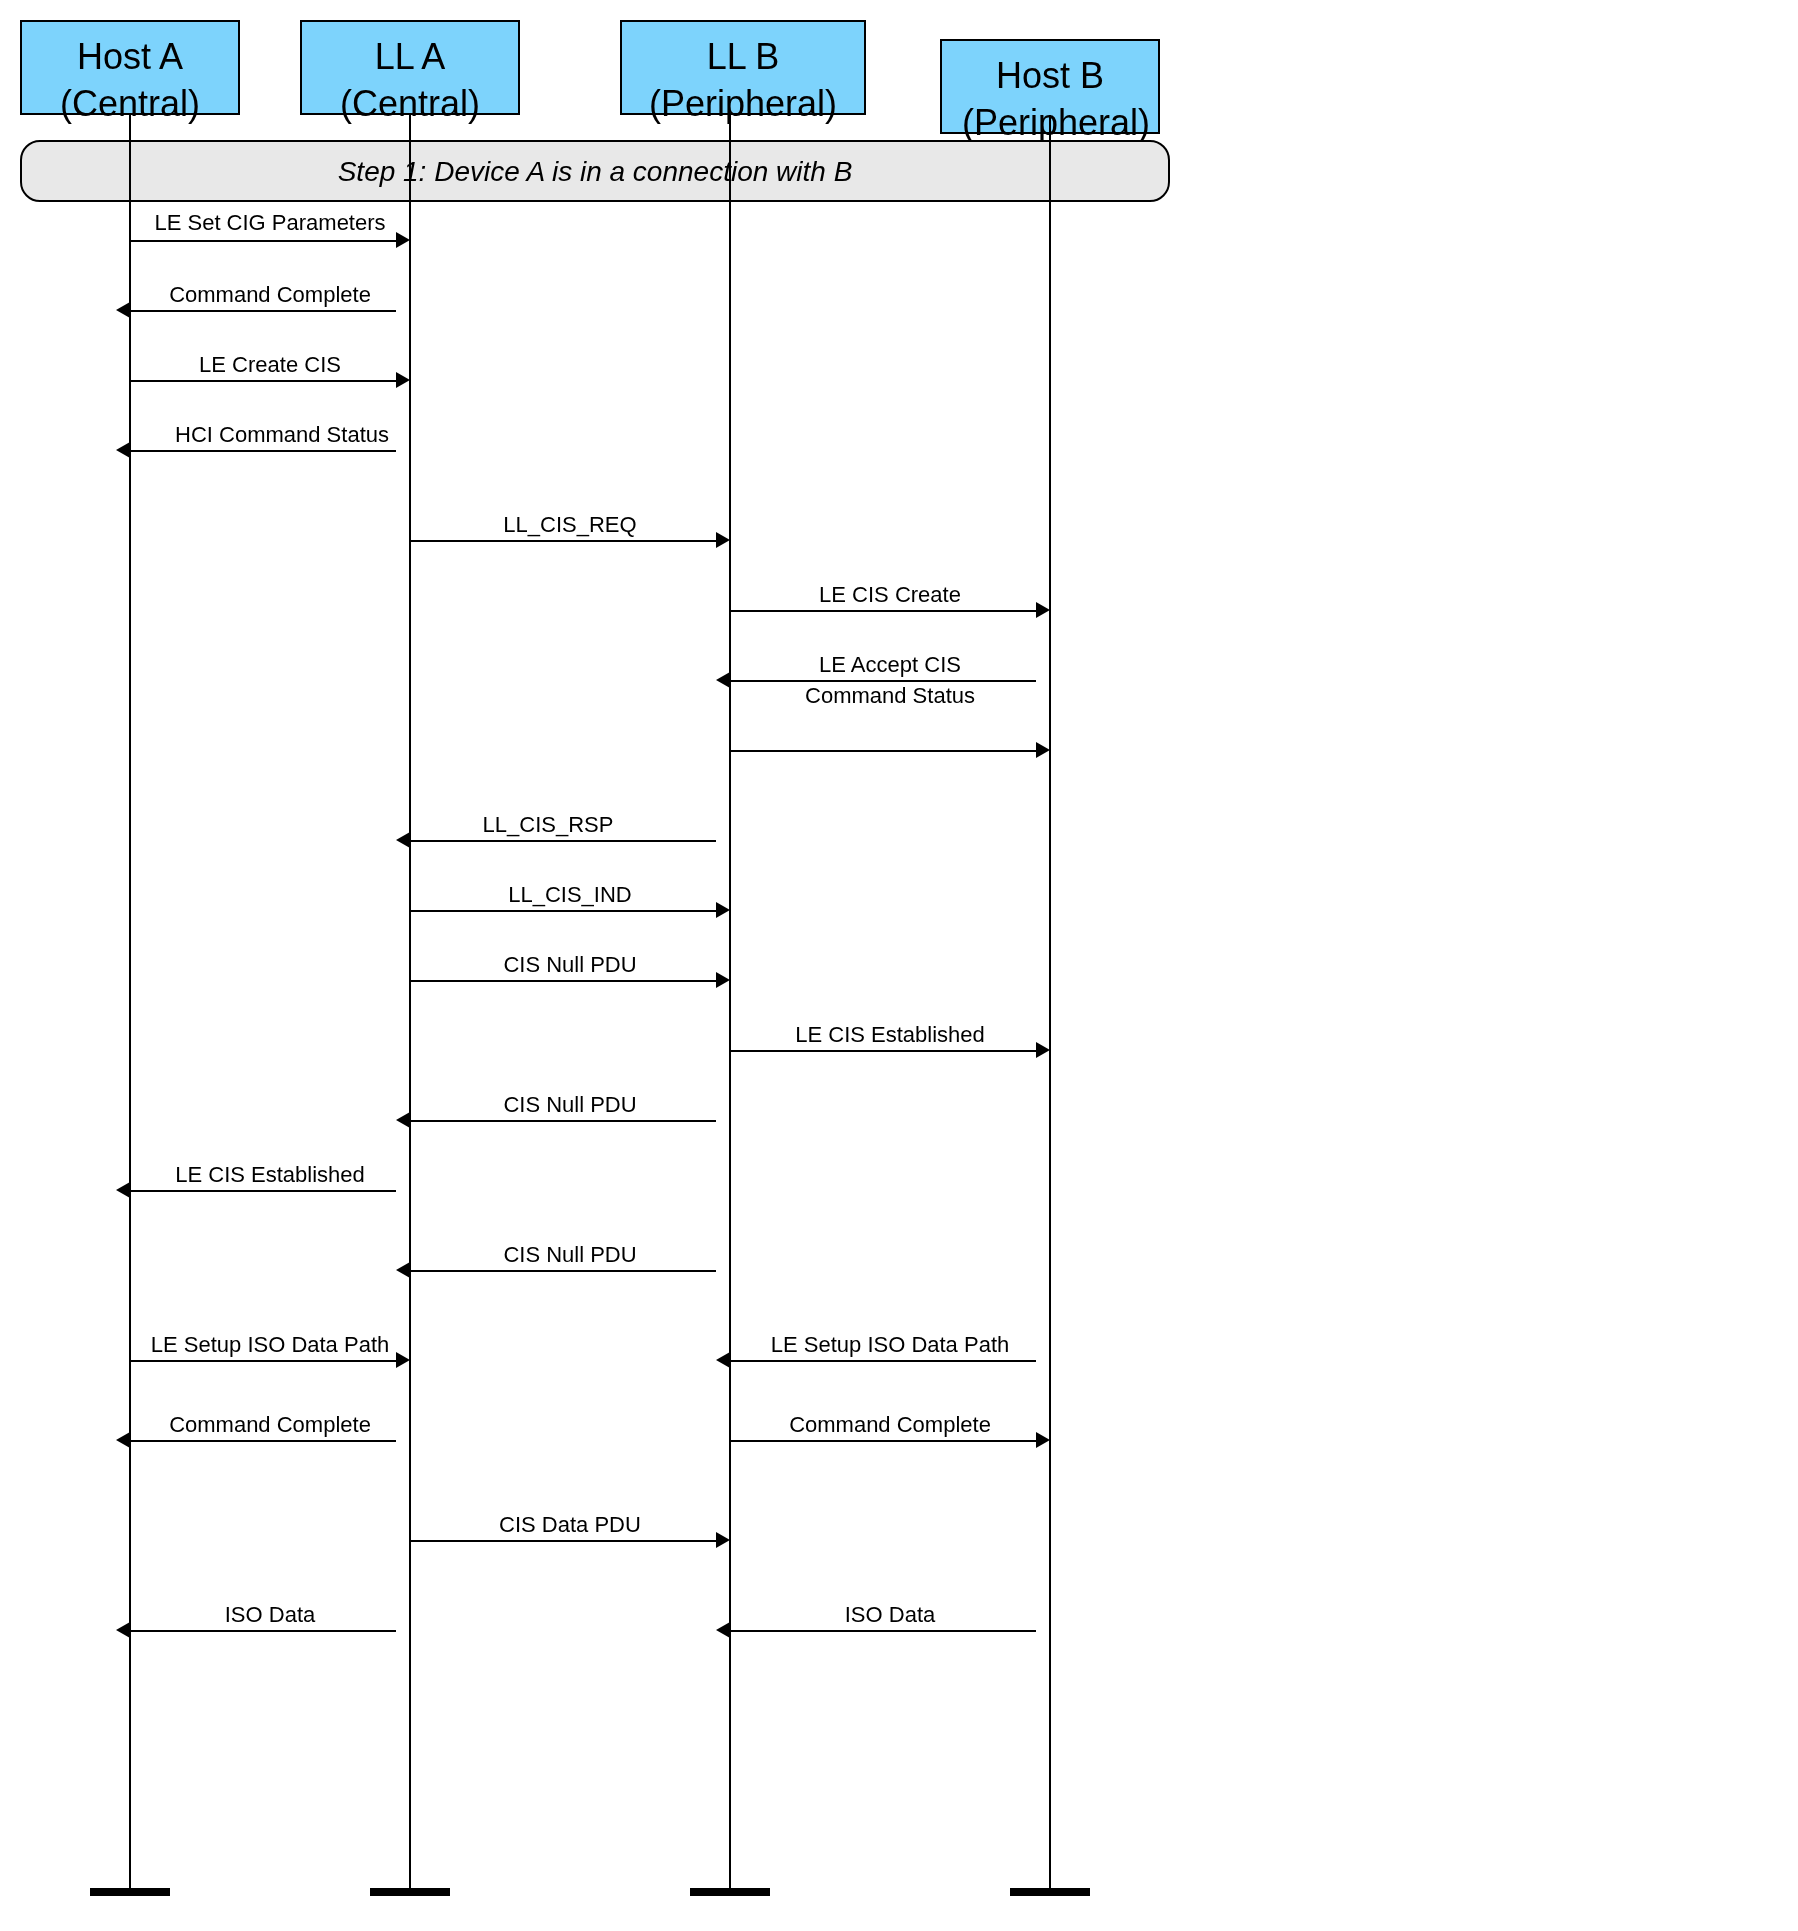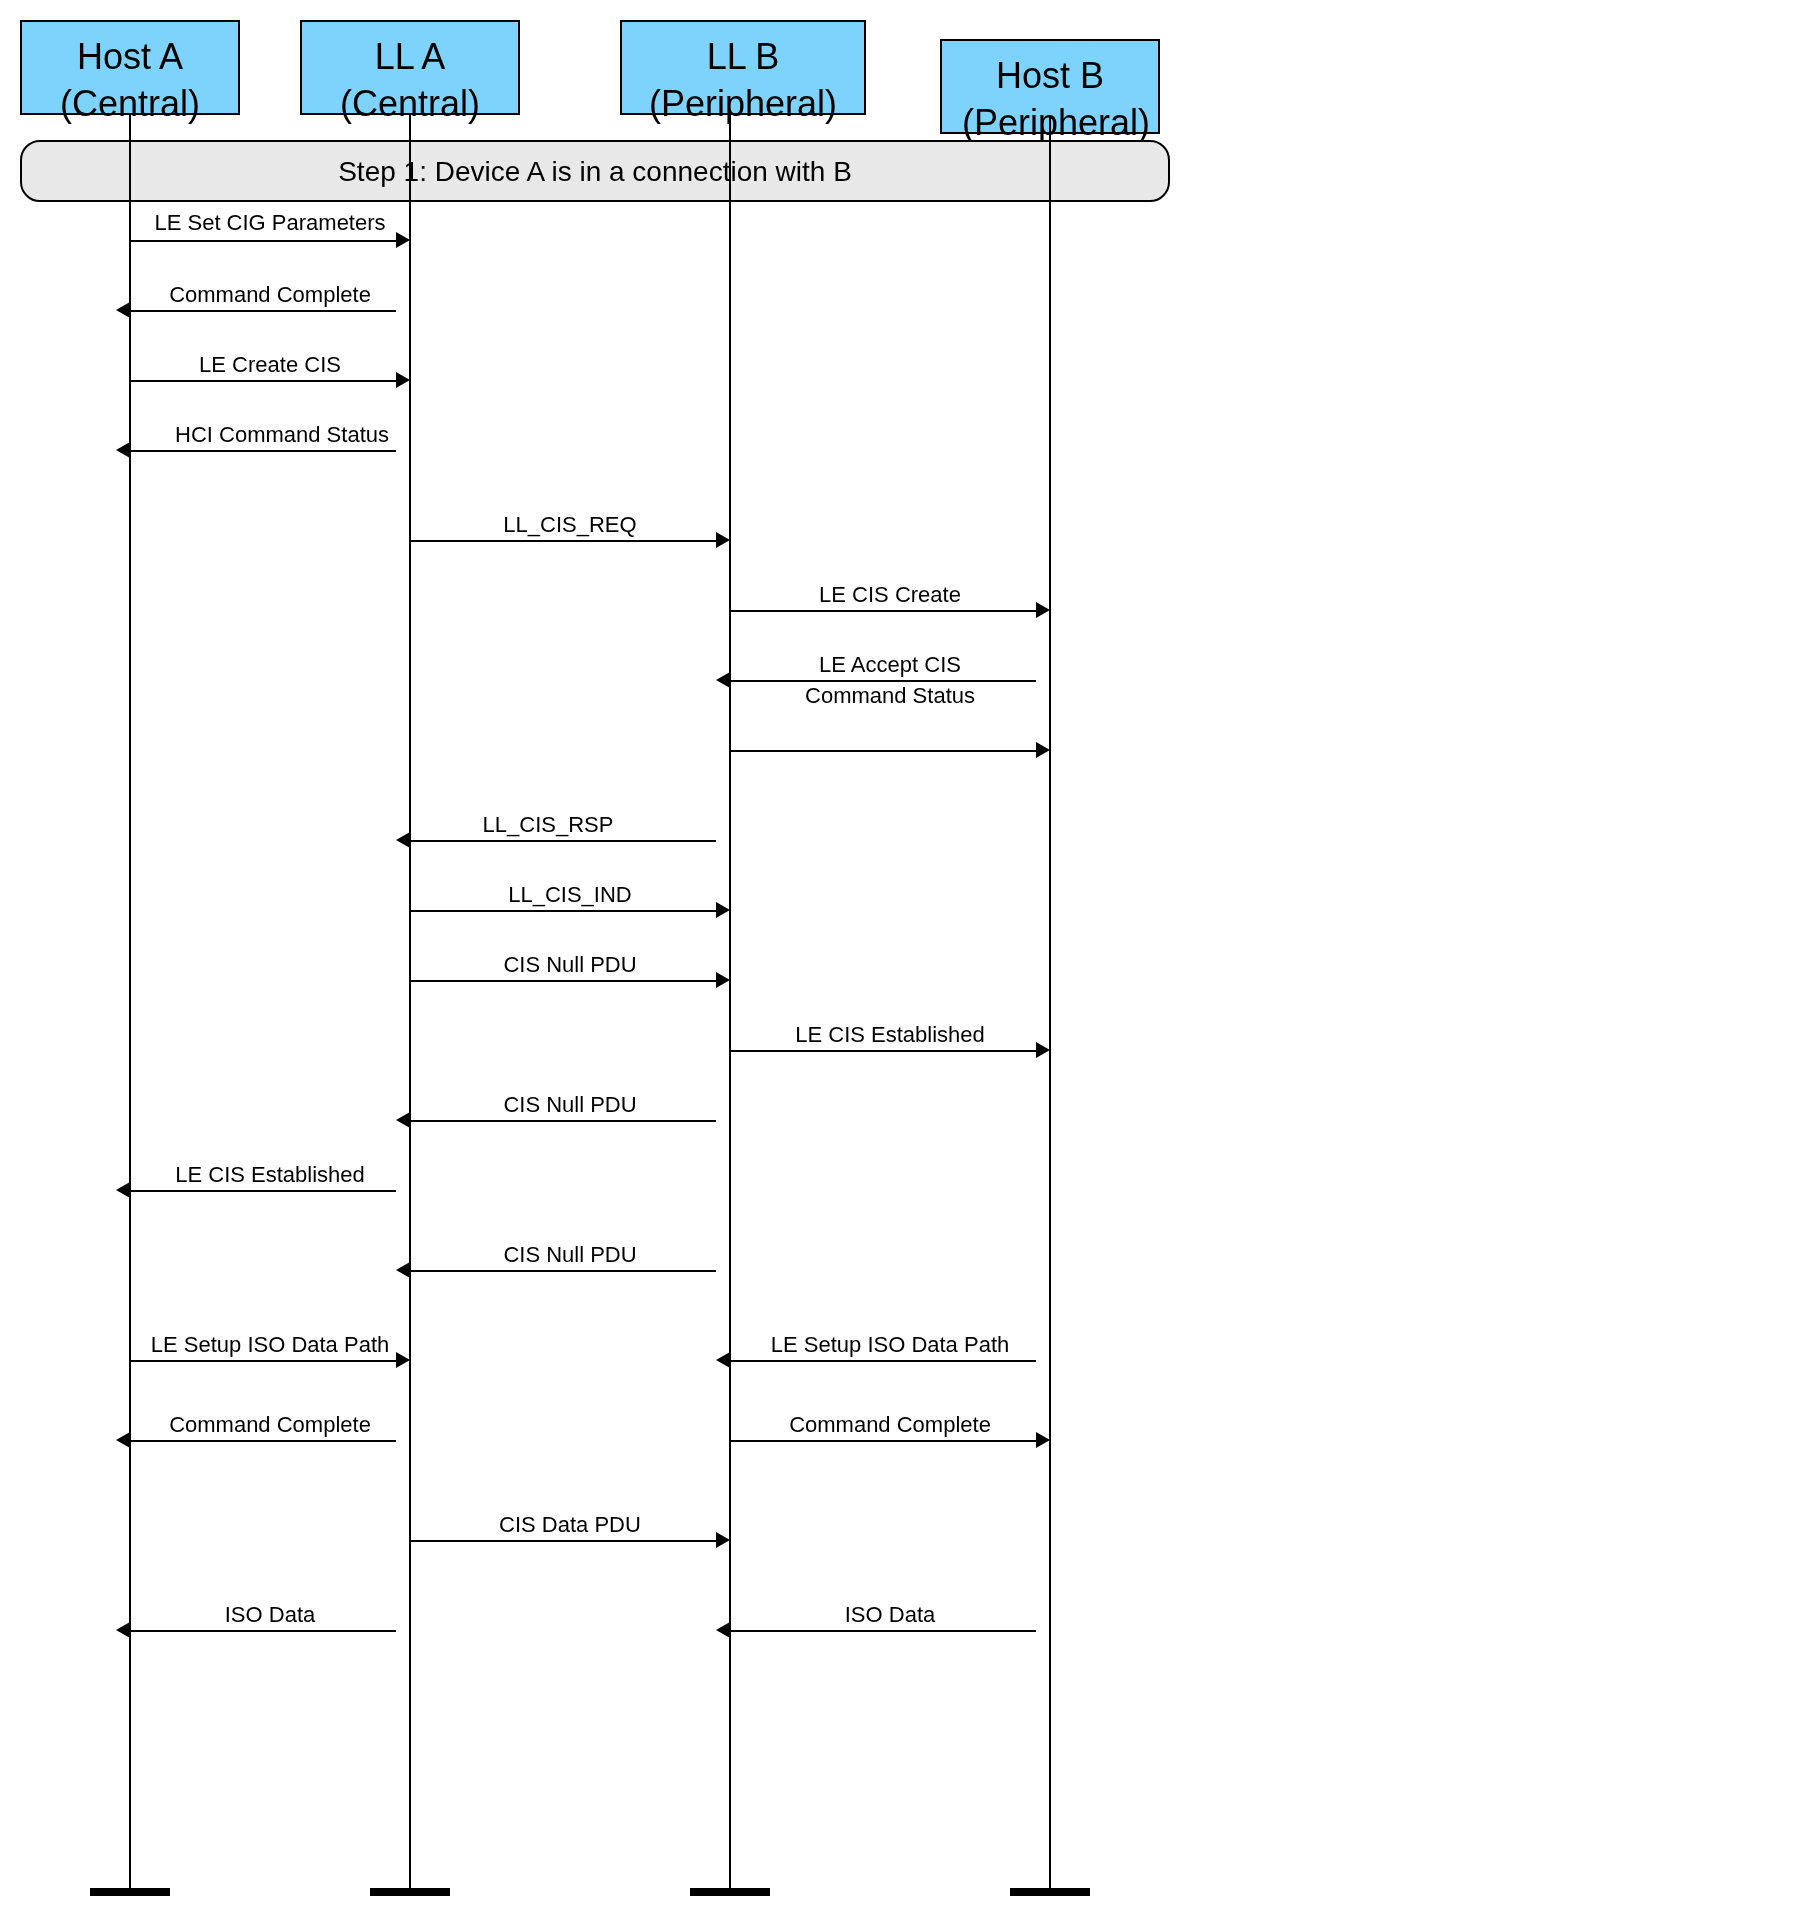--- a/index.html
+++ b/index.html
@@ -98,21 +98,21 @@
   <div class="participant-box" style="left:620px; top:20px; width:246px; height:95px;">
     <span>LL B</span><br>
     <span>(Peripheral)</span>
   </div>
 
   <div class="participant-box" style="left:940px; top:20px; width:220px; height:95px;margin-top:19px;">
     <span>Host B</span><br>
     <span>(Peripheral)</span>
   </div>
 
-  <div class="step-banner" style="left:20px; top:140px; width:1150px; height:62px;">
+  <div class="step-banner" style="left:20px; top:140px; width:1150px; height:62px;font-style:italic;">
     <span>Step 1:  Device A is in a connection with B</span>
   </div>
 
   <div class="lifeline" style="left:129px; top:115px; height:1780px;"></div>
   <div class="lifeline" style="left:409px; top:115px; height:1780px;"></div>
   <div class="lifeline" style="left:729px; top:115px; height:1780px;"></div>
   <div class="lifeline" style="left:1049px; top:115px; height:1780px;"></div>
 
   <div class="lifeline-end" style="left:90px; top:1888px; width:80px;"></div>
   <div class="lifeline-end" style="left:370px; top:1888px; width:80px;"></div>

